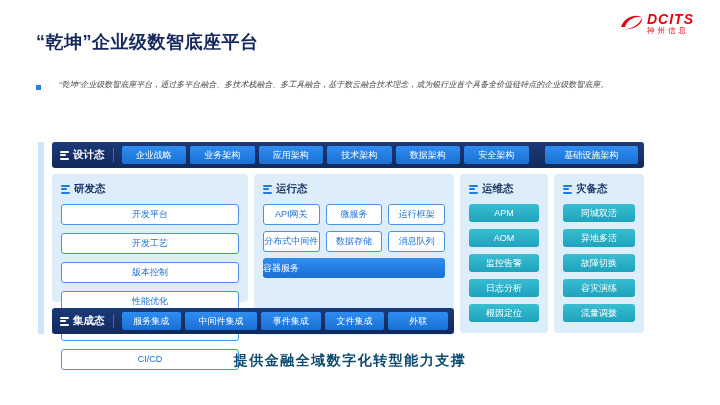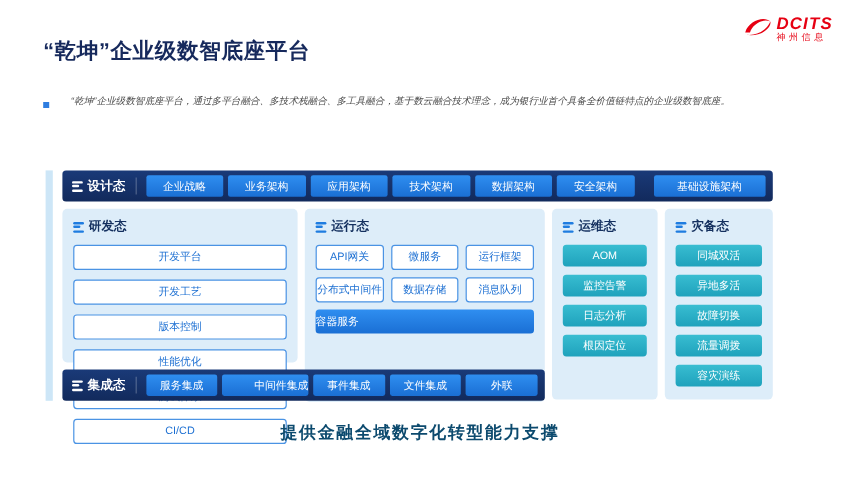--- a/index.html
+++ b/index.html
@@ -28,21 +28,21 @@
   .accent-strip { position:absolute; left:38px; top:142px; width:6px; height:192px; background:#cde6f7; }
 
   .bar { position:absolute; height:26px; background:linear-gradient(180deg,#1a3a78,#122a5c); border-radius:3px; display:flex; align-items:center; padding:0 6px; gap:4px; }
   .design-bar { left:52px; top:142px; width:592px; }
   .integration-bar { left:52px; top:308px; width:402px; }
 
   .bar-label { display:flex; align-items:center; gap:4px; color:#ffffff; font-weight:bold; font-size:10.5px; padding:0 8px 0 2px; border-right:1px solid rgba(255,255,255,0.25); margin-right:4px; white-space:nowrap; }
 
   .bar-btn { flex:1; height:18px; line-height:18px; text-align:center; color:#ffffff; font-size:9px; background:linear-gradient(180deg,#2f8ef0,#1a6fd4); border-radius:2px; white-space:nowrap; overflow:hidden; }
   .bar-btn.wide { flex:1.45;margin-left:12px; }
-  .bar-btn.wide2 { flex:1.2;text-align:right; }
+  .bar-btn.wide2 { flex:1.2; }
 
   
   .bars { display:inline-flex; flex-direction:column; gap:1.5px; }
   .bars i { display:block; width:9px; height:2px; background:currentColor; border-radius:1px; }
   .bars i:nth-child(2) { width:6px; }
   .icon-blue { color:#1e7ce0; }
   .icon-white { color:#ffffff; }
 
   
   .panel { position:absolute; background:#ddedf9; border-radius:4px; padding:8px 9px; }
@@ -149,42 +149,43 @@
 <div class="panel panel-ops">
   <div class="panel-header">
     <span class="bars icon-blue">
         <i></i>
         <i></i>
         <i></i>
       </span>
     <span>运维态</span>
   </div>
   <div class="stack">
+    <div class="teal-btn">APM</div>
     <div class="teal-btn">AOM</div>
     <div class="teal-btn">监控告警</div>
     <div class="teal-btn">日志分析</div>
     <div class="teal-btn">根因定位</div>
   </div>
 </div>
 
 <div class="panel panel-dr">
   <div class="panel-header">
     <span class="bars icon-blue">
         <i></i>
         <i></i>
         <i></i>
       </span>
     <span>灾备态</span>
   </div>
   <div class="stack">
     <div class="teal-btn">同城双活</div>
     <div class="teal-btn">异地多活</div>
     <div class="teal-btn">故障切换</div>
+    <div class="teal-btn">容灾演练</div>
     <div class="teal-btn">流量调拨</div>
-    <div class="teal-btn">容灾演练</div>
   </div>
 </div>
 
 <div class="bar integration-bar">
   <div class="bar-label">
     <span class="bars icon-white">
         <i></i>
         <i></i>
         <i></i>
       </span>

